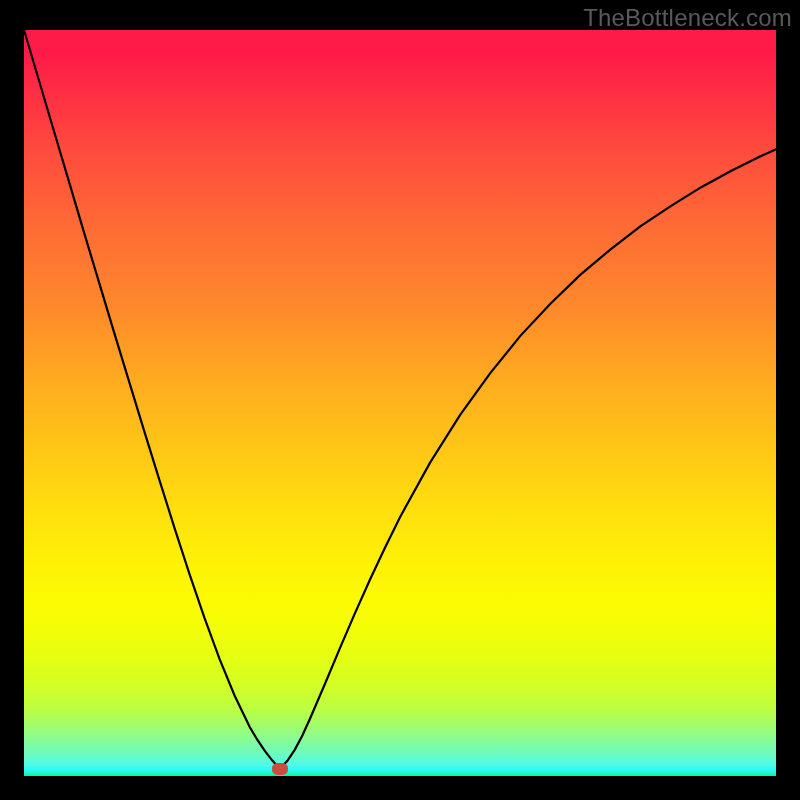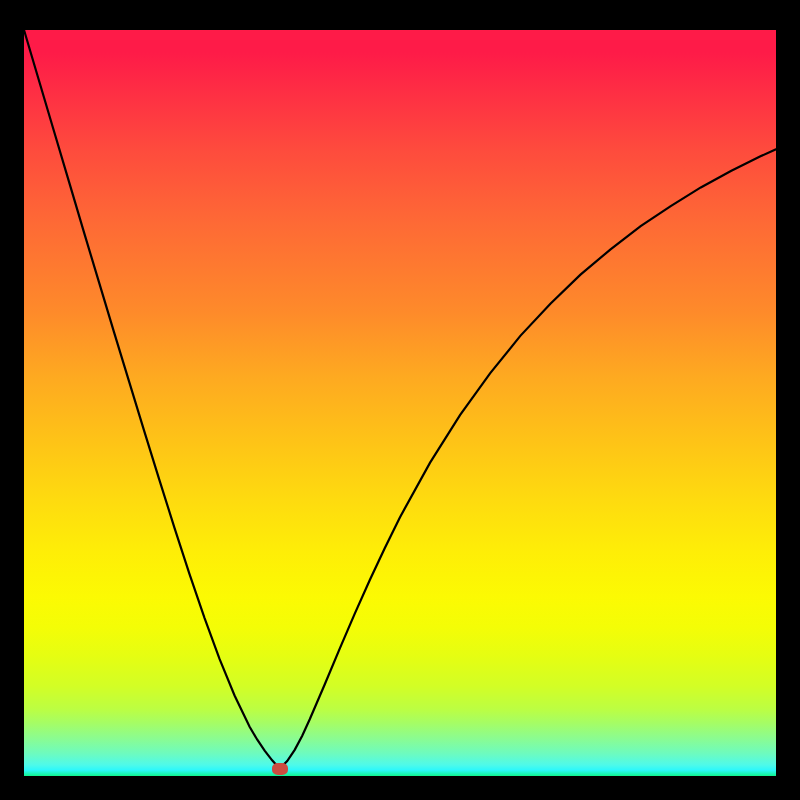--- a/index.html
+++ b/index.html
@@ -72,20 +72,21 @@
     width: 16px;
     height: 12px;
     background: #cc4b40;
     border-radius: 6px / 5px;
     transform: translate(-50%, -50%);
   }
 </style>
 </head>
 <body>
 <div class="outer">
+  <div class="watermark">TheBottleneck.com</div>
   <div class="plot">
     <div class="gradient"></div>
     <svg class="curve" viewBox="0 0 752 746" preserveAspectRatio="none">
       <path id="curve-path" fill="none" stroke="#000" stroke-width="2.2" stroke-linecap="round" d="M0.00 0.00 L15.04 50.73 L30.08 101.46 L45.12 152.18 L60.16 202.91 L75.20 252.89 L90.24 302.88 L105.28 352.11 L120.32 401.35 L135.36 449.84 L150.40 497.58 L165.44 543.83 L180.48 587.85 L195.52 628.88 L210.56 665.43 L225.60 696.76 L233.12 709.45 L240.64 720.64 L248.16 730.33 L255.68 738.54 L263.20 731.08 L270.72 719.89 L278.24 705.72 L285.76 689.30 L300.80 654.24 L315.84 618.43 L330.88 583.37 L345.92 549.80 L360.96 517.72 L376.00 487.14 L406.08 432.68 L436.16 384.94 L466.24 343.16 L496.32 305.86 L526.40 273.78 L556.48 244.69 L586.56 219.32 L616.64 196.20 L646.72 176.06 L676.80 157.41 L706.88 140.99 L736.96 126.07 L752.00 119.36"></path>
     </svg>
     <div class="marker" id="opt-marker" style="left: 255.68px; top: 738.54px; background: rgb(204, 75, 64);"></div>
   </div>
 </div>
 
 </body></html>

